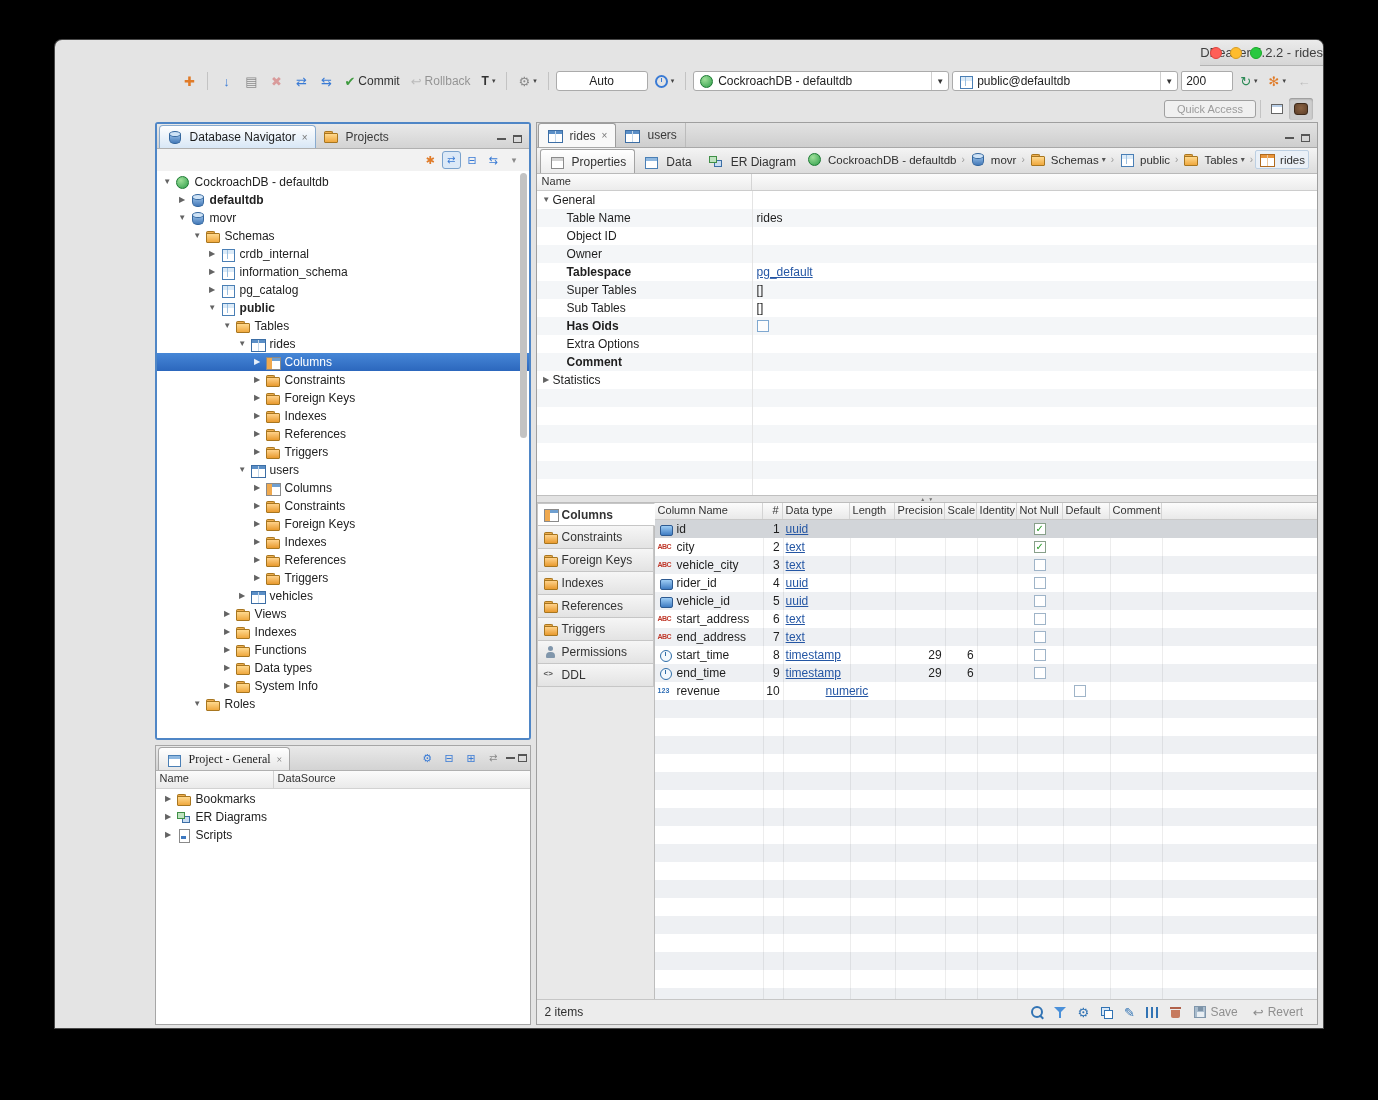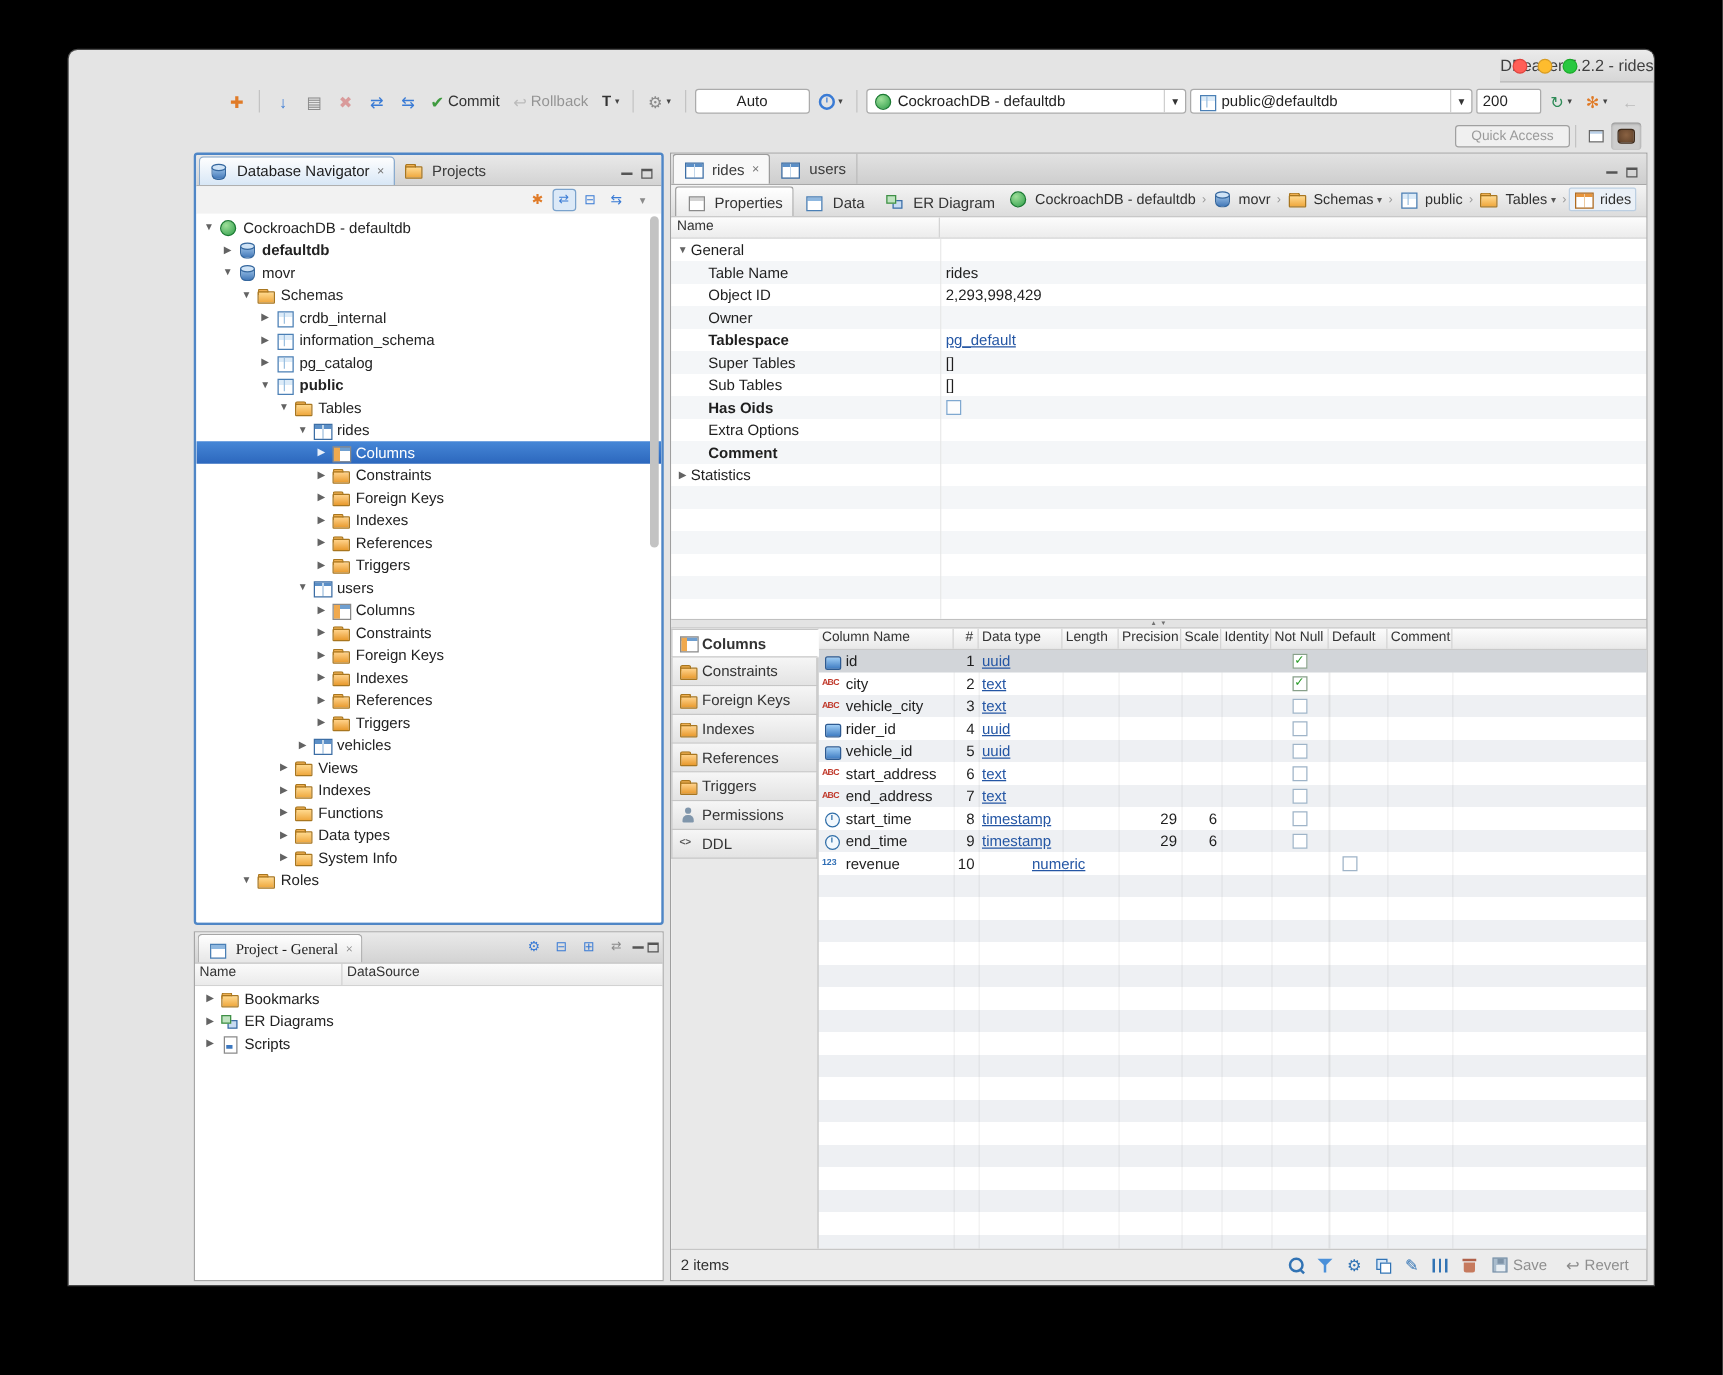--- a/index.html
+++ b/index.html
@@ -605,23 +605,20 @@
                 <span>Table Name</span>
               </div>
               <div class="prop-value">
                 <span>rides</span>
               </div>
             </div>
             <div class="prop-row">
               <div class="prop-name">
                 <span>Object ID</span>
               </div>
-              <div class="prop-value">
-                <span>2,293,998,429</span>
-              </div>
             </div>
             <div class="prop-row">
               <div class="prop-name">
                 <span>Owner</span>
               </div>
               <div class="prop-value"></div>
             </div>
             <div class="prop-row">
               <div class="prop-name bold">
                 <span>Tablespace</span>

